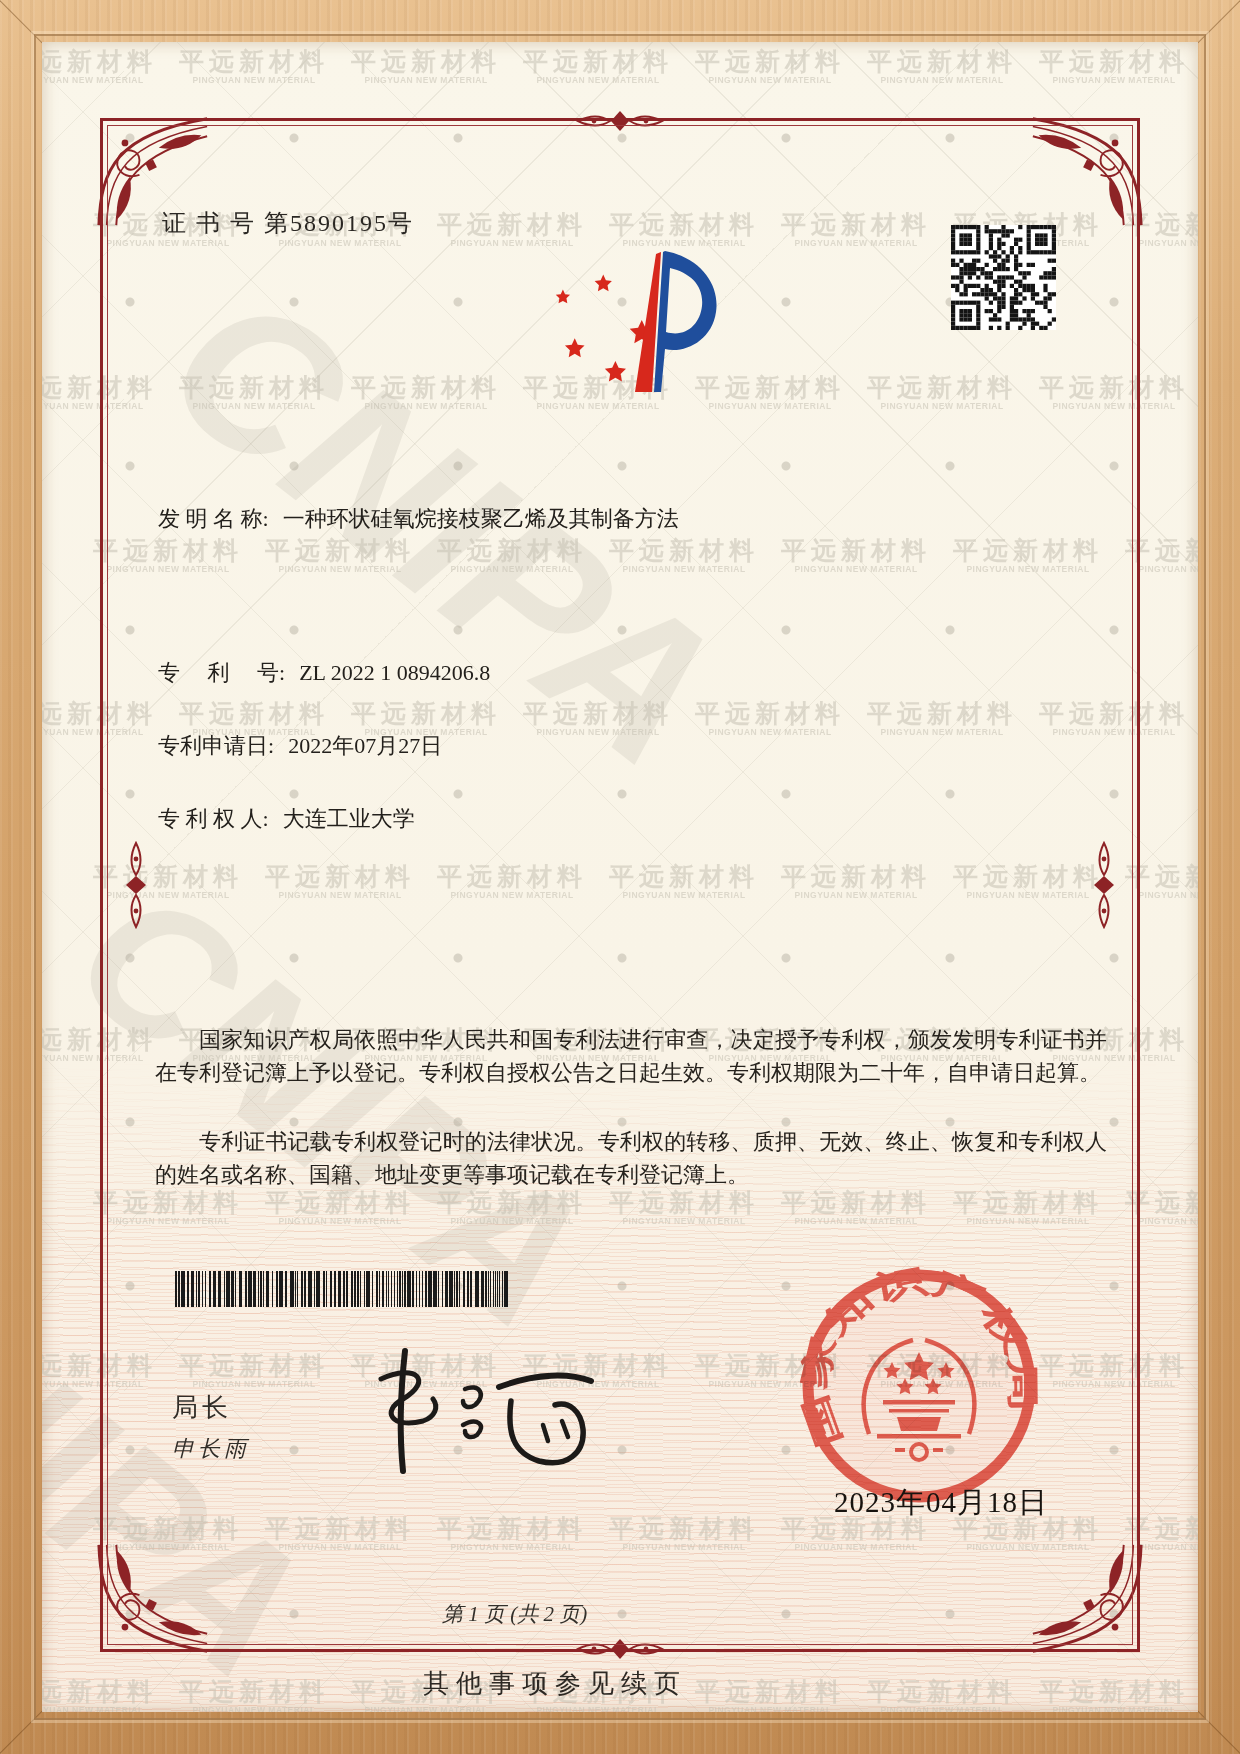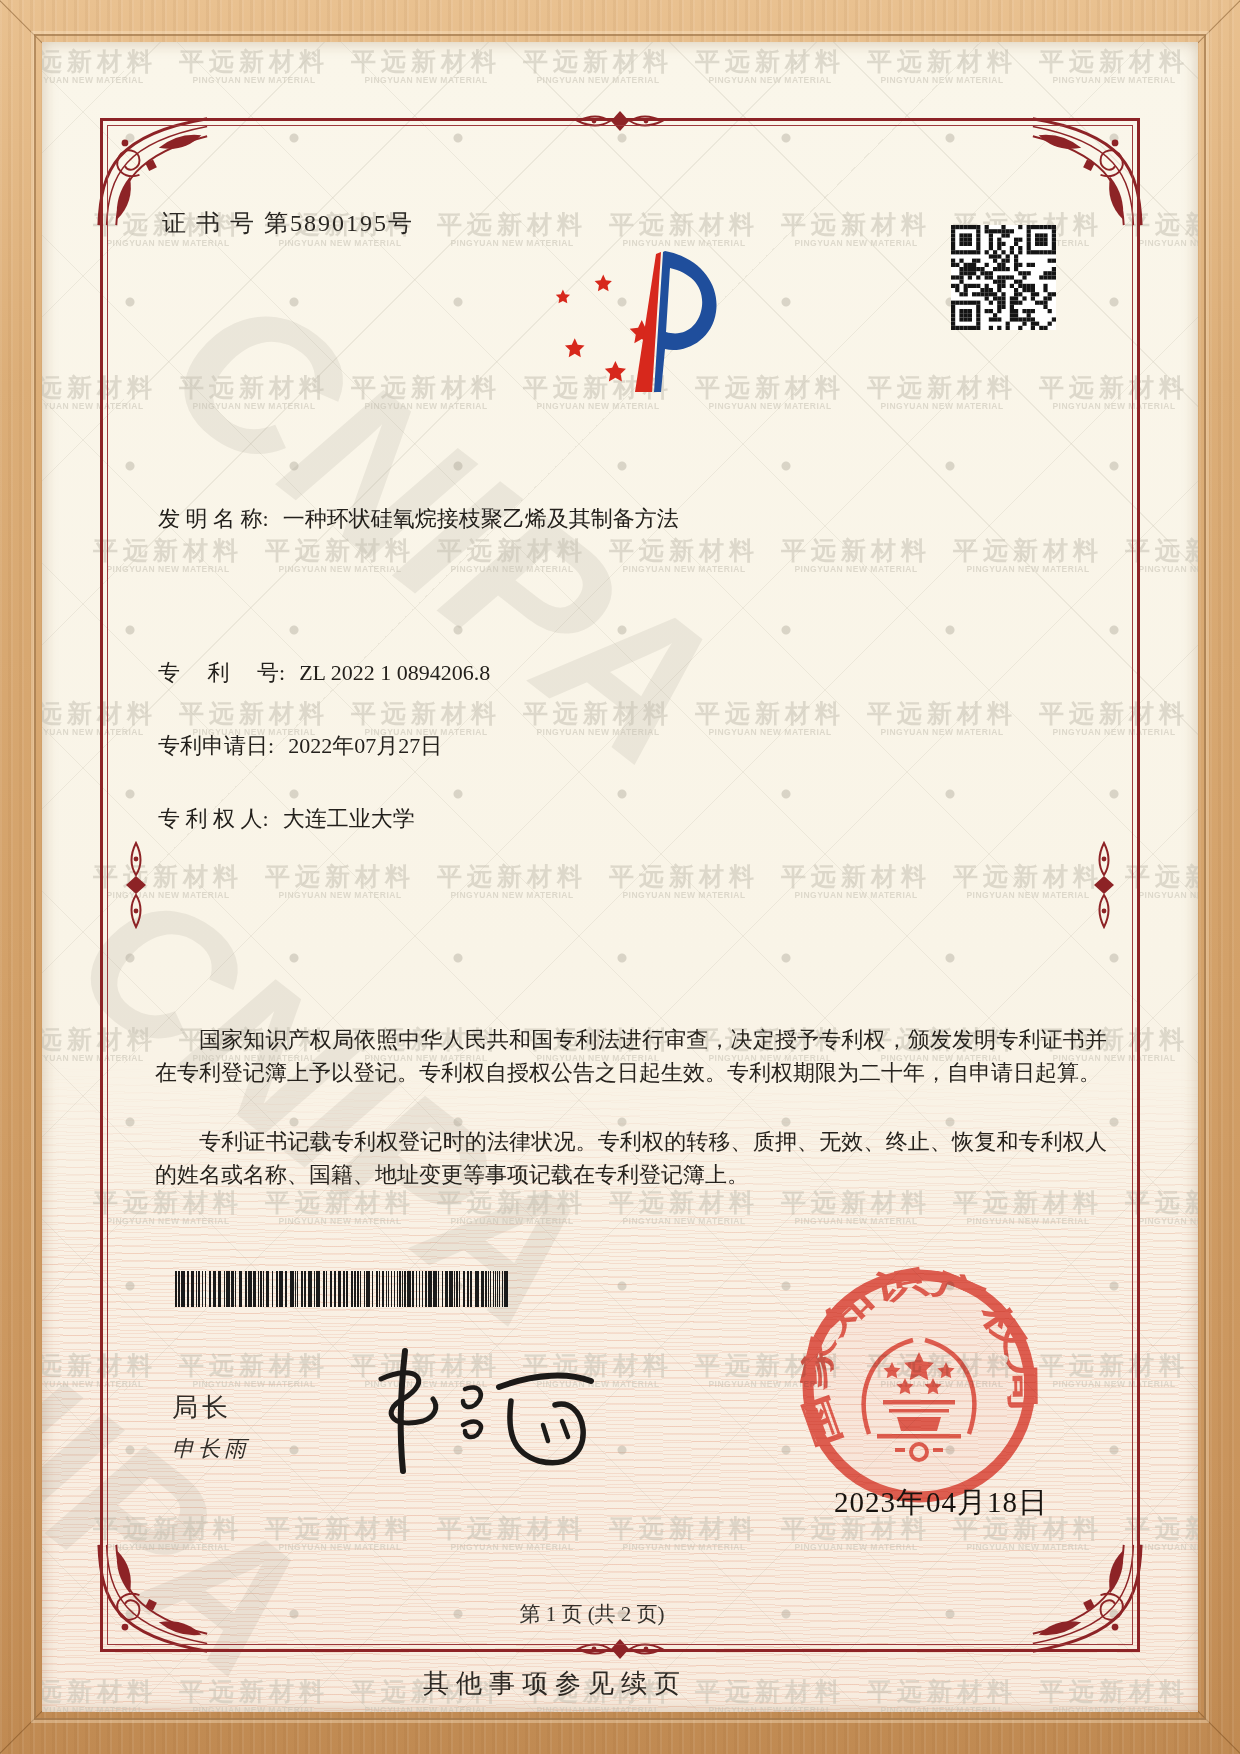--- a/index.html
+++ b/index.html
@@ -65,21 +65,21 @@
     text-align:justify;text-indent:2em;color:#26221d;}
   .barcode{position:absolute;left:133px;top:1229px;width:338px;height:36px;}
   .director-label{position:absolute;left:130px;top:1348px;font-size:26px;letter-spacing:4px;
     font-family:"Liberation Sans","DejaVu Sans",sans-serif;color:#312d28;}
   .director-name{position:absolute;left:130px;top:1392px;font-size:22px;letter-spacing:4px;
     font-family:"Liberation Sans","DejaVu Sans",sans-serif;color:#312d28;font-style:italic;}
   .signature{position:absolute;left:305px;top:1295px;width:260px;height:140px;}
   .seal{position:absolute;left:752px;top:1216px;width:250px;height:250px;mix-blend-mode:multiply;opacity:.9;}
   .seal-date{position:absolute;left:789px;top:1441px;width:220px;text-align:center;
     font-size:29px;letter-spacing:1px;color:#17130f;z-index:6;}
-  .page-indicator{position:absolute;left:400px;top:1558px;width:300px;text-align:center;font-size:21px;color:#33302b;}
+  .page-indicator{position:absolute;left:400px;top:1558px;width:300px;text-align:left;font-size:21px;color:#33302b;font-style:italic;}
   .continuation{position:absolute;left:313px;top:1624px;width:400px;text-align:center;
     font-size:26px;letter-spacing:7px;color:#2c2823;}
 </style>
 </head>
 <body>
 
 <div class="stage">
   <div class="seam tl"></div>
   <div class="seam tr"></div>
   <div class="seam bl"></div>

